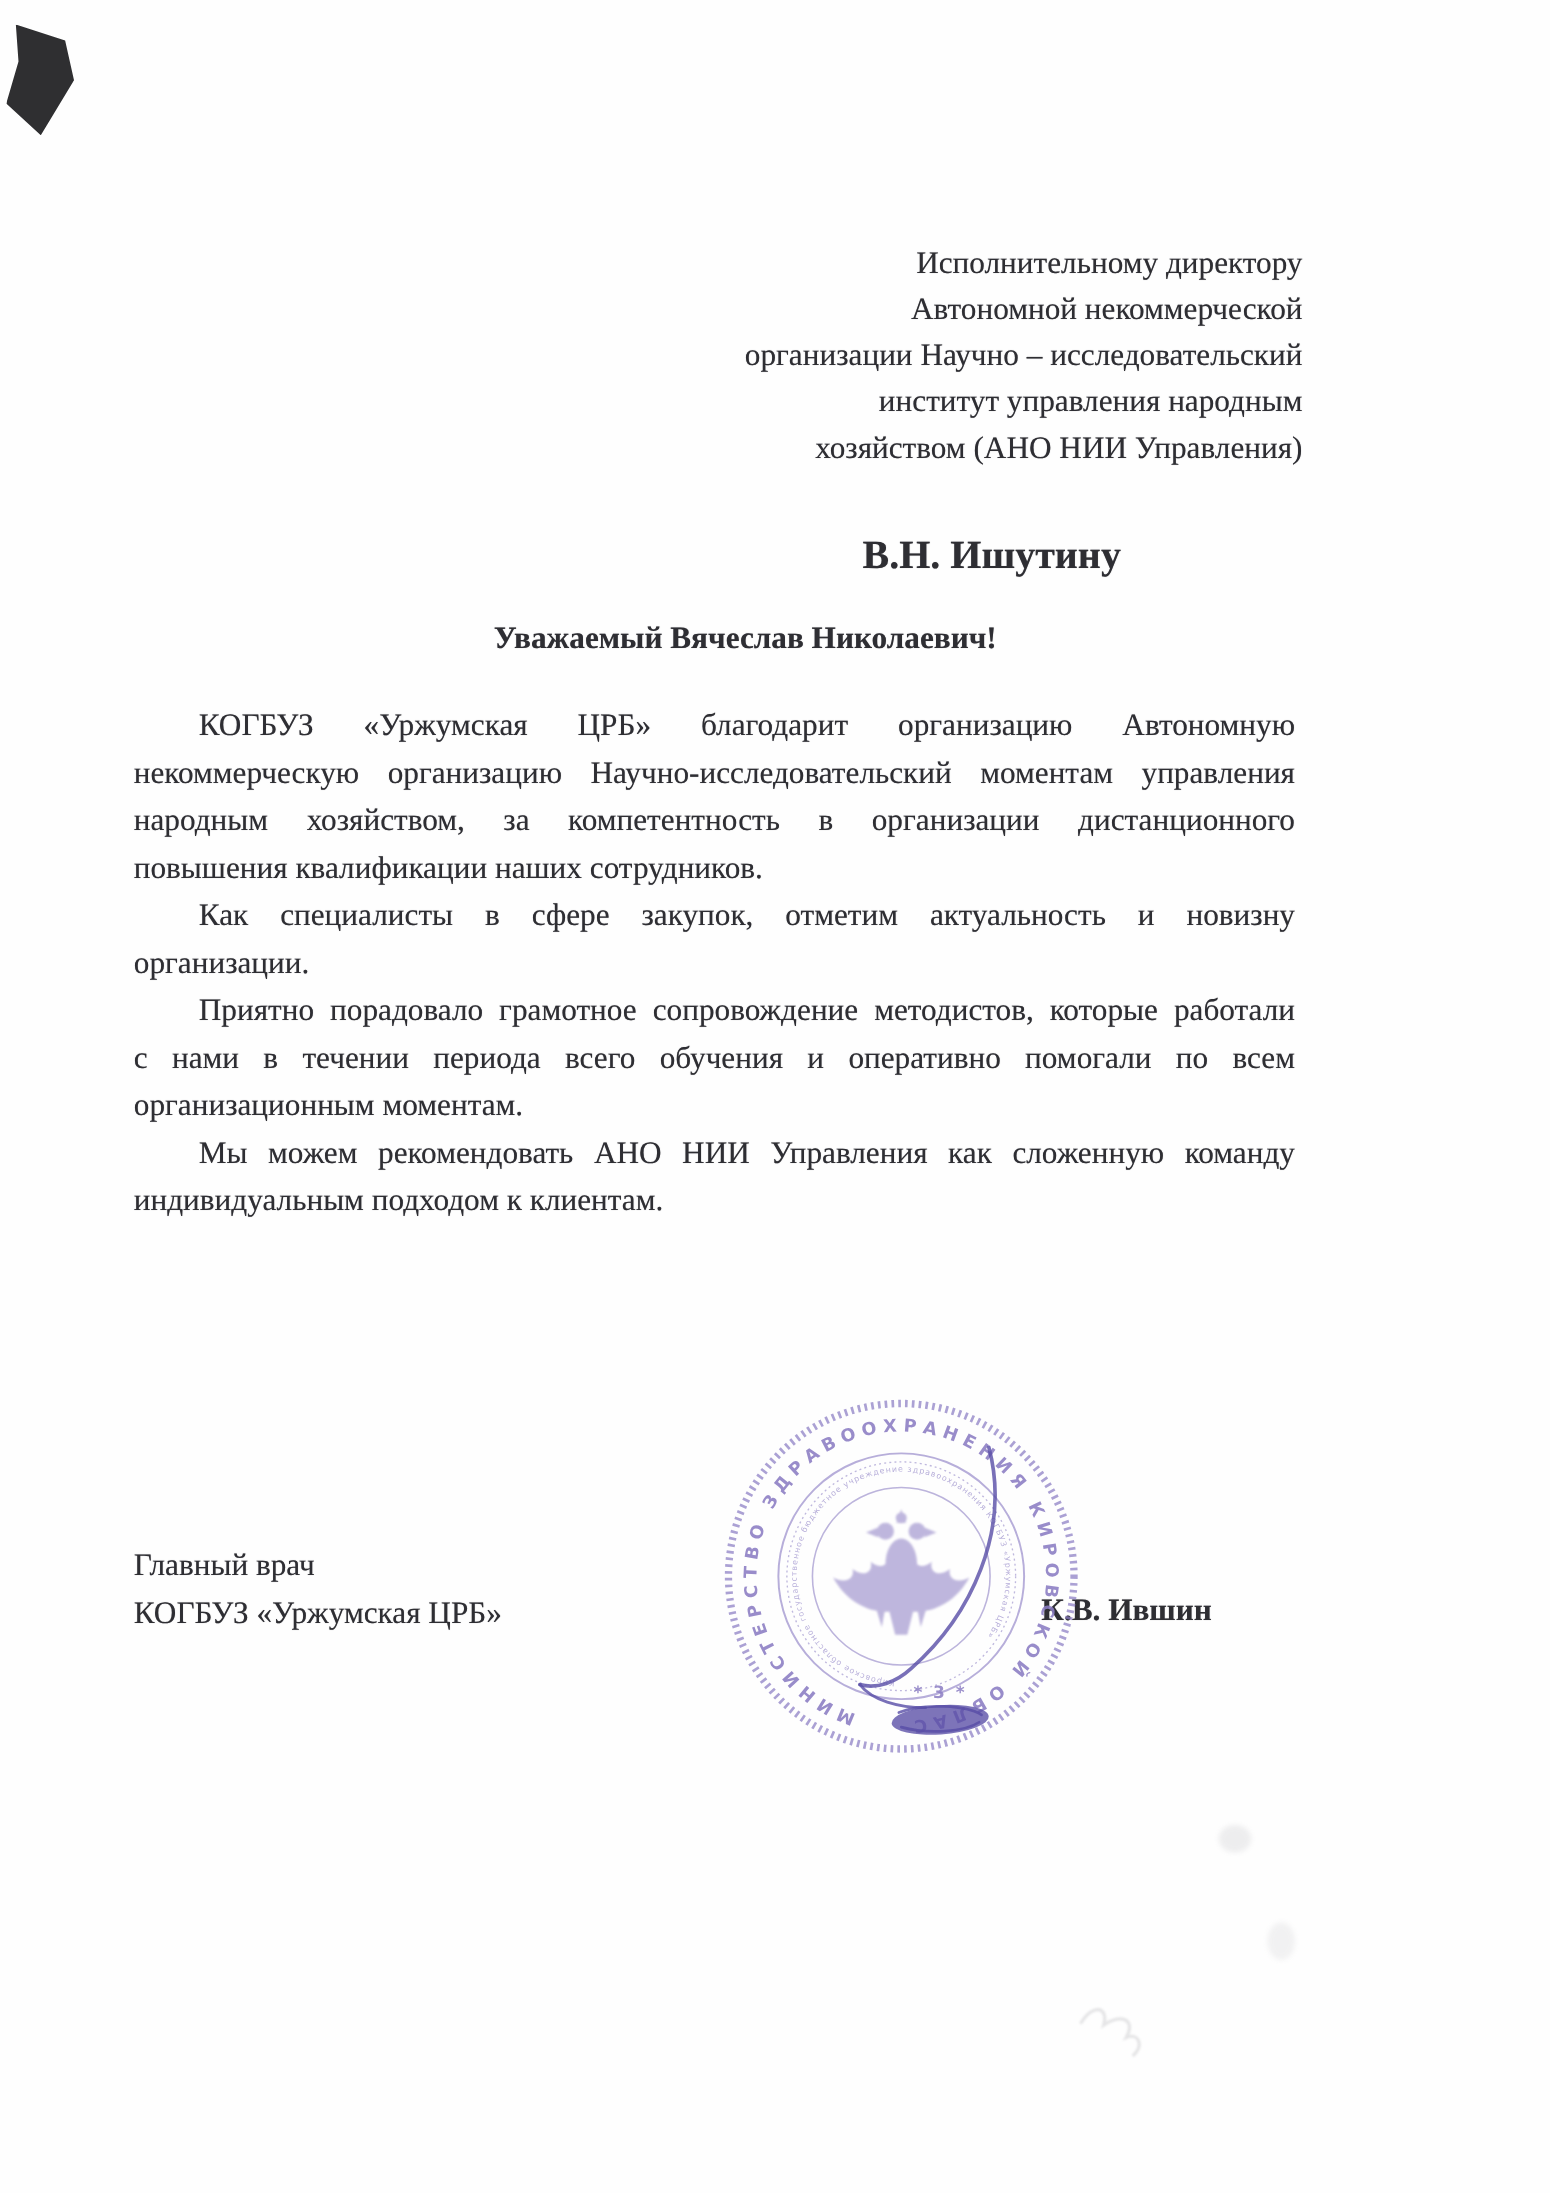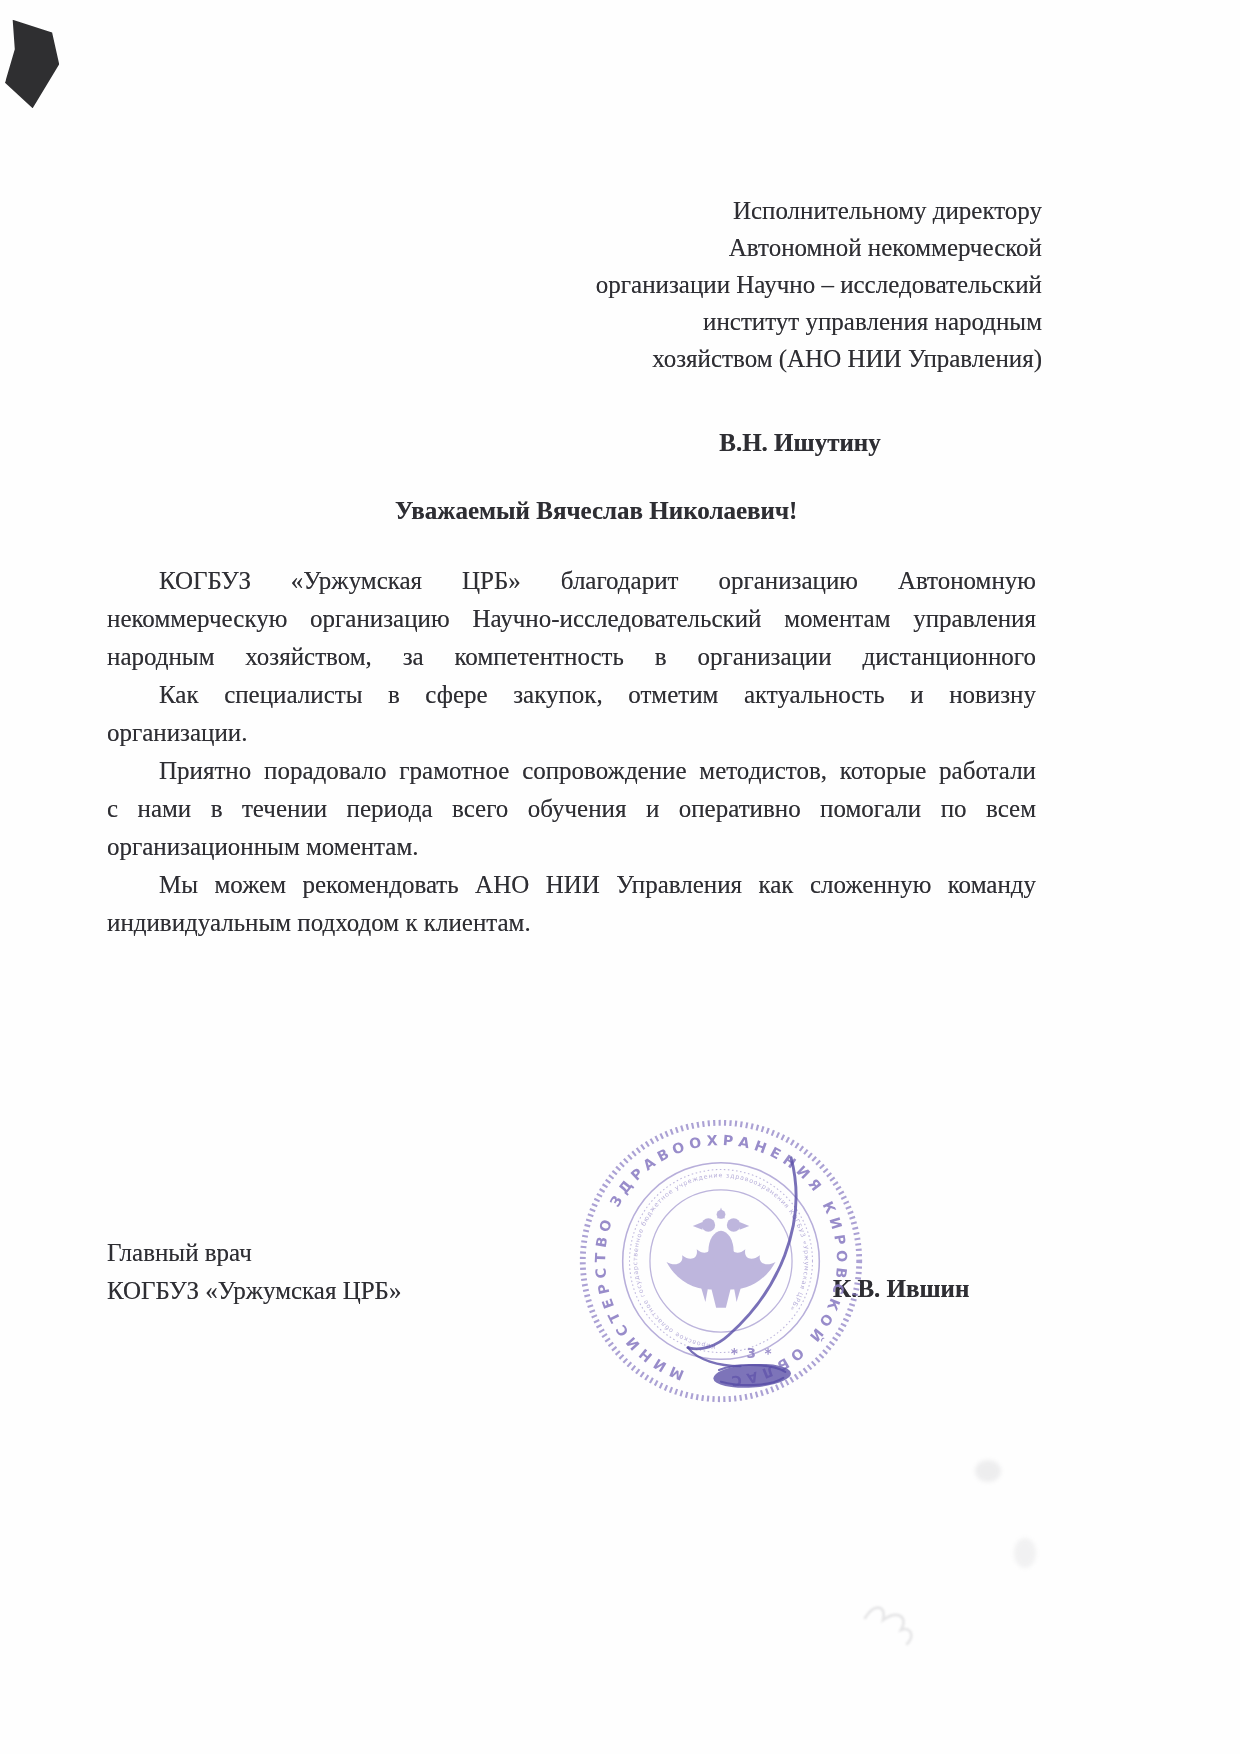--- a/index.html
+++ b/index.html
@@ -28,21 +28,21 @@
     transform:rotate(6deg);
     opacity:.92;
   }
 
   .recipient{
     left:530px;top:172px;width:512px;
     font-size:25px;line-height:37px;text-align:right;margin-top:20px;
   }
   .addressee{
     left:690px;top:424px;width:220px;
-    font-size:25px;font-weight:bold;text-align:center;line-height:38px;
+    font-size:32px;font-weight:bold;line-height:38px;
   }
   .salutation{
     left:395px;top:492px;width:500px;
     font-size:25px;font-weight:bold;line-height:38px;
   }
   .body-text{
     left:107px;top:562px;width:929px;
     font-size:25px;line-height:38px;
   }
   .bline{ text-align:justify; text-align-last:justify; height:38px; white-space:nowrap0;}
@@ -94,20 +94,21 @@
 </div>
 
 <div class="abs addressee scan-text">В.Н. Ишутину</div>
 
 <div class="abs salutation scan-text">Уважаемый Вячеслав Николаевич!</div>
 
 <div class="abs body-text scan-text">
   <div class="bline indent">КОГБУЗ «Уржумская ЦРБ» благодарит организацию Автономную</div>
   <div class="bline">некоммерческую организацию Научно-исследовательский моментам управления</div>
   <div class="bline">народным хозяйством, за компетентность в организации дистанционного</div>
+  <div class="bline last">повышения квалификации наших сотрудников.</div>
 
   <div class="bline indent">Как специалисты в сфере закупок, отметим актуальность и новизну</div>
   <div class="bline last">организации.</div>
 
   <div class="bline indent">Приятно порадовало грамотное сопровождение методистов, которые работали</div>
   <div class="bline">с нами в течении периода всего обучения и оперативно помогали по всем</div>
   <div class="bline last">организационным моментам.</div>
 
   <div class="bline indent">Мы можем рекомендовать АНО НИИ Управления как сложенную команду</div>
   <div class="bline last">индивидуальным подходом к клиентам.</div>

